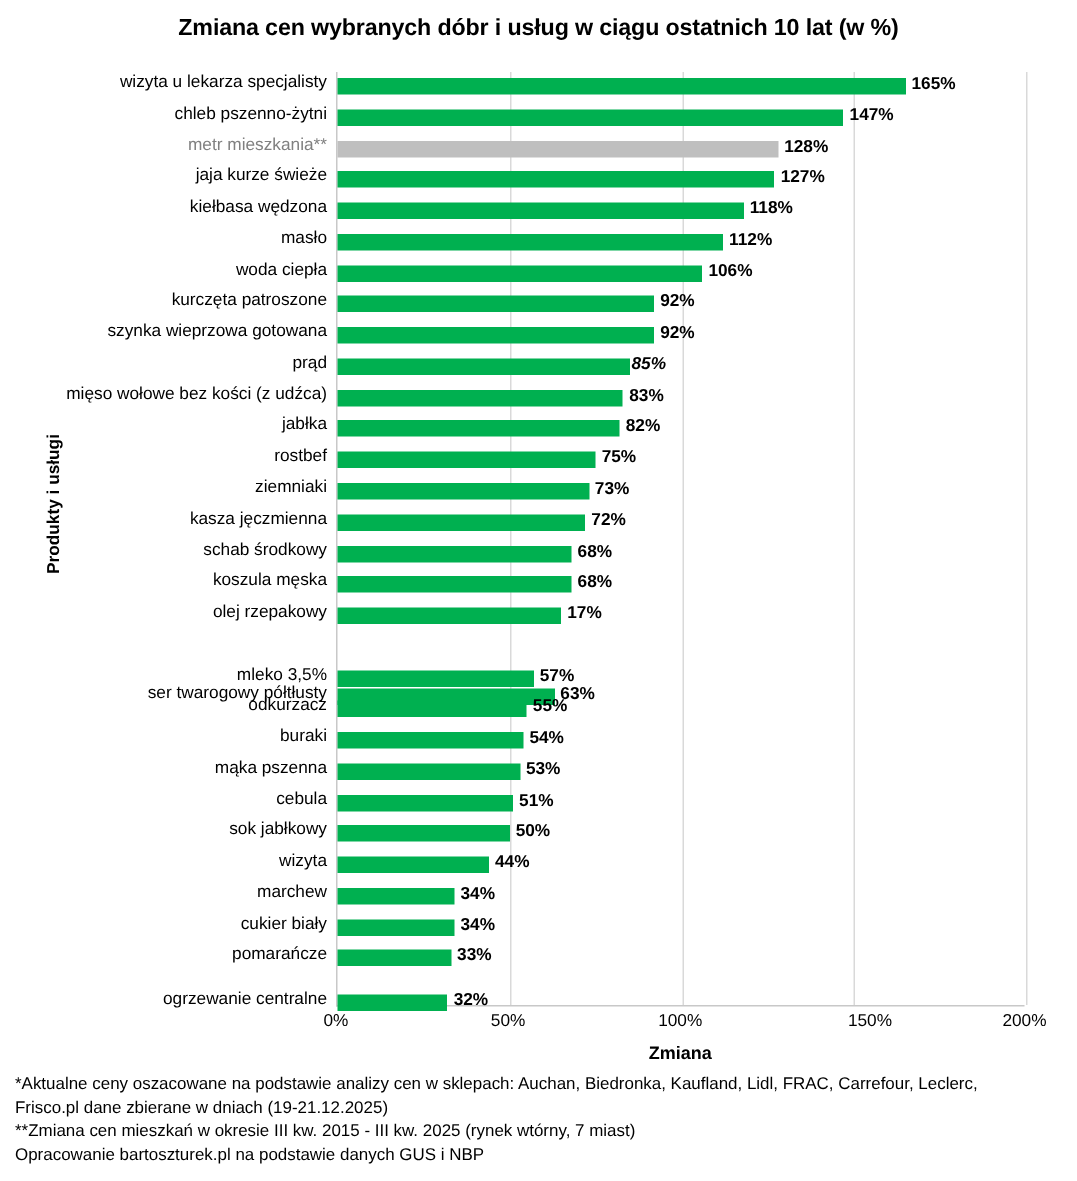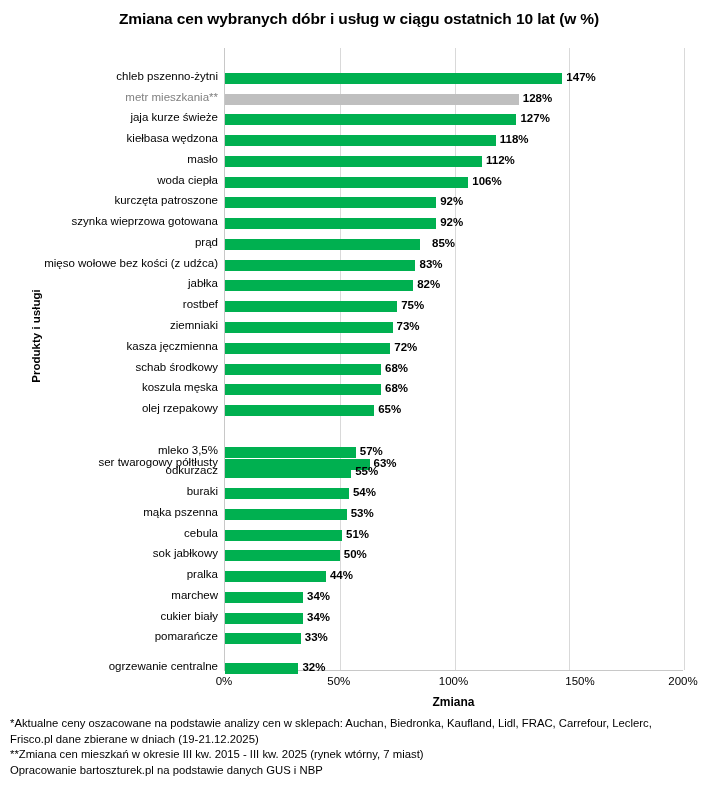--- a/index.html
+++ b/index.html
@@ -143,20 +143,25 @@
   <div class="y-title">Produkty i usługi</div>
 
   <div class="plot-area">
     <div class="gridlines">
         <div class="gridline" style="left: 114.75px;"></div>
         <div class="gridline" style="left: 229.5px;"></div>
         <div class="gridline" style="left: 344.25px;"></div>
         <div class="gridline" style="left: 459px;"></div>
       </div>
     <div class="rows">
+        <div class="row" style="top: 0px; height: 20.7667px;">
+          <div class="cat-label" style="right: 459px;">wizyta u lekarza specjalisty</div>
+          <div class="bar" style="width: 378.675px;"></div>
+          <div class="bar-label" style="left: 382.675px;">165%</div>
+        </div>
         <div class="row" style="top: 20.7667px; height: 20.7667px;">
           <div class="cat-label" style="right: 459px;">chleb pszenno-żytni</div>
           <div class="bar" style="width: 337.365px;"></div>
           <div class="bar-label" style="left: 341.365px;">147%</div>
         </div>
         <div class="row" style="top: 41.5333px; height: 20.7667px;">
           <div class="cat-label grey-text" style="right: 459px;">metr mieszkania**</div>
           <div class="bar grey" style="width: 293.76px;"></div>
           <div class="bar-label" style="left: 297.76px;">128%</div>
         </div>
@@ -186,21 +191,21 @@
           <div class="bar-label" style="left: 215.14px;">92%</div>
         </div>
         <div class="row" style="top: 166.133px; height: 20.7667px;">
           <div class="cat-label" style="right: 459px;">szynka wieprzowa gotowana</div>
           <div class="bar" style="width: 211.14px;"></div>
           <div class="bar-label" style="left: 215.14px;">92%</div>
         </div>
         <div class="row" style="top: 186.9px; height: 20.7667px;">
           <div class="cat-label" style="right: 459px;">prąd</div>
           <div class="bar" style="width: 195.075px;"></div>
-          <div class="bar-label" style="left: 207px;">85%</div>
+          <div class="bar-label" style="left: 196px; font-style: italic;">85%</div>
         </div>
         <div class="row" style="top: 207.667px; height: 20.7667px;">
           <div class="cat-label" style="right: 459px;">mięso wołowe bez kości (z udźca)</div>
           <div class="bar" style="width: 190.485px;"></div>
           <div class="bar-label" style="left: 194.485px;">83%</div>
         </div>
         <div class="row" style="top: 228.433px; height: 20.7667px;">
           <div class="cat-label" style="right: 459px;">jabłka</div>
           <div class="bar" style="width: 188.19px;"></div>
           <div class="bar-label" style="left: 192.19px;">82%</div>
@@ -226,21 +231,21 @@
           <div class="bar-label" style="left: 160.06px;">68%</div>
         </div>
         <div class="row" style="top: 332.267px; height: 20.7667px;">
           <div class="cat-label" style="right: 459px;">koszula męska</div>
           <div class="bar" style="width: 156.06px;"></div>
           <div class="bar-label" style="left: 160.06px;">68%</div>
         </div>
         <div class="row" style="top: 353.033px; height: 20.7667px;">
           <div class="cat-label" style="right: 459px;">olej rzepakowy</div>
           <div class="bar" style="width: 149.175px;"></div>
-          <div class="bar-label" style="left: 153.175px;">65%</div>
+          <div class="bar-label" style="left: 153.175px;">17%</div>
         </div>
         <div class="row" style="top: 373.8px; height: 20.7667px; margin-top: 33px;">
           <div class="cat-label" style="right: 459px;">ser twarogowy półtłusty</div>
           <div class="bar" style="width: 144.585px;"></div>
           <div class="bar-label" style="left: 148.585px;">63%</div>
         </div>
         <div class="row" style="top: 394.567px; height: 20.7667px;">
           <div class="cat-label" style="right: 459px;">mleko 3,5%</div>
           <div class="bar" style="width: 130.815px;"></div>
           <div class="bar-label" style="left: 134.815px;">57%</div>
@@ -264,21 +269,21 @@
           <div class="cat-label" style="right: 459px;">cebula</div>
           <div class="bar" style="width: 117.045px;"></div>
           <div class="bar-label" style="left: 121.045px;">51%</div>
         </div>
         <div class="row" style="top: 498.4px; height: 20.7667px;">
           <div class="cat-label" style="right: 459px;">sok jabłkowy</div>
           <div class="bar" style="width: 114.75px;"></div>
           <div class="bar-label" style="left: 118.75px;">50%</div>
         </div>
         <div class="row" style="top: 519.167px; height: 20.7667px;">
-          <div class="cat-label" style="right: 459px;">pralka</div>
+          <div class="cat-label" style="right: 459px;">wizyta</div>
           <div class="bar" style="width: 100.98px;"></div>
           <div class="bar-label" style="left: 104.98px;">44%</div>
         </div>
         <div class="row" style="top: 539.933px; height: 20.7667px;">
           <div class="cat-label" style="right: 459px;">marchew</div>
           <div class="bar" style="width: 78.03px;"></div>
           <div class="bar-label" style="left: 82.03px;">34%</div>
         </div>
         <div class="row" style="top: 560.7px; height: 20.7667px;">
           <div class="cat-label" style="right: 459px;">cukier biały</div>

